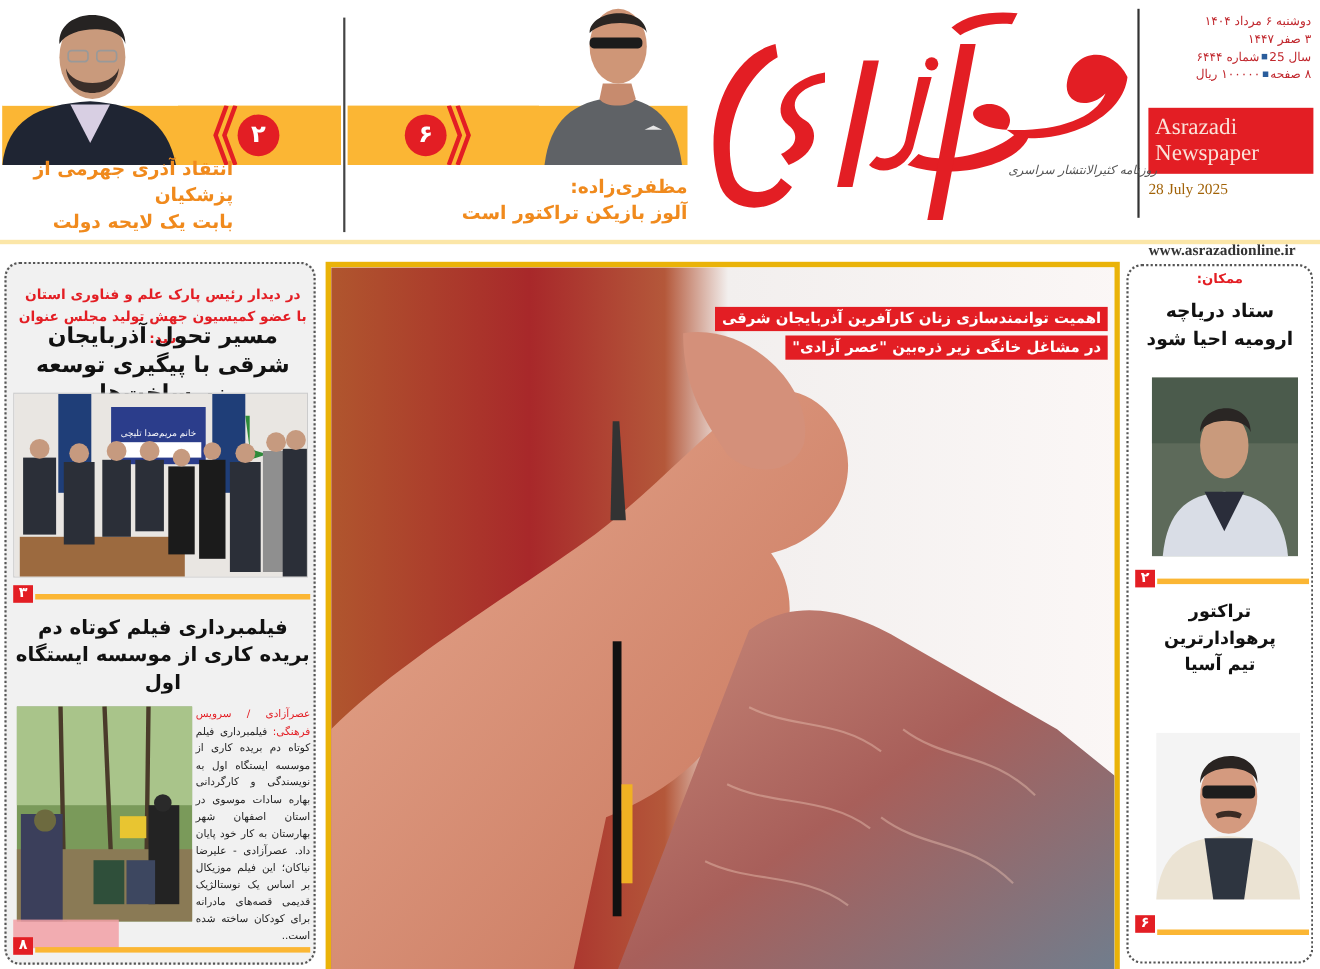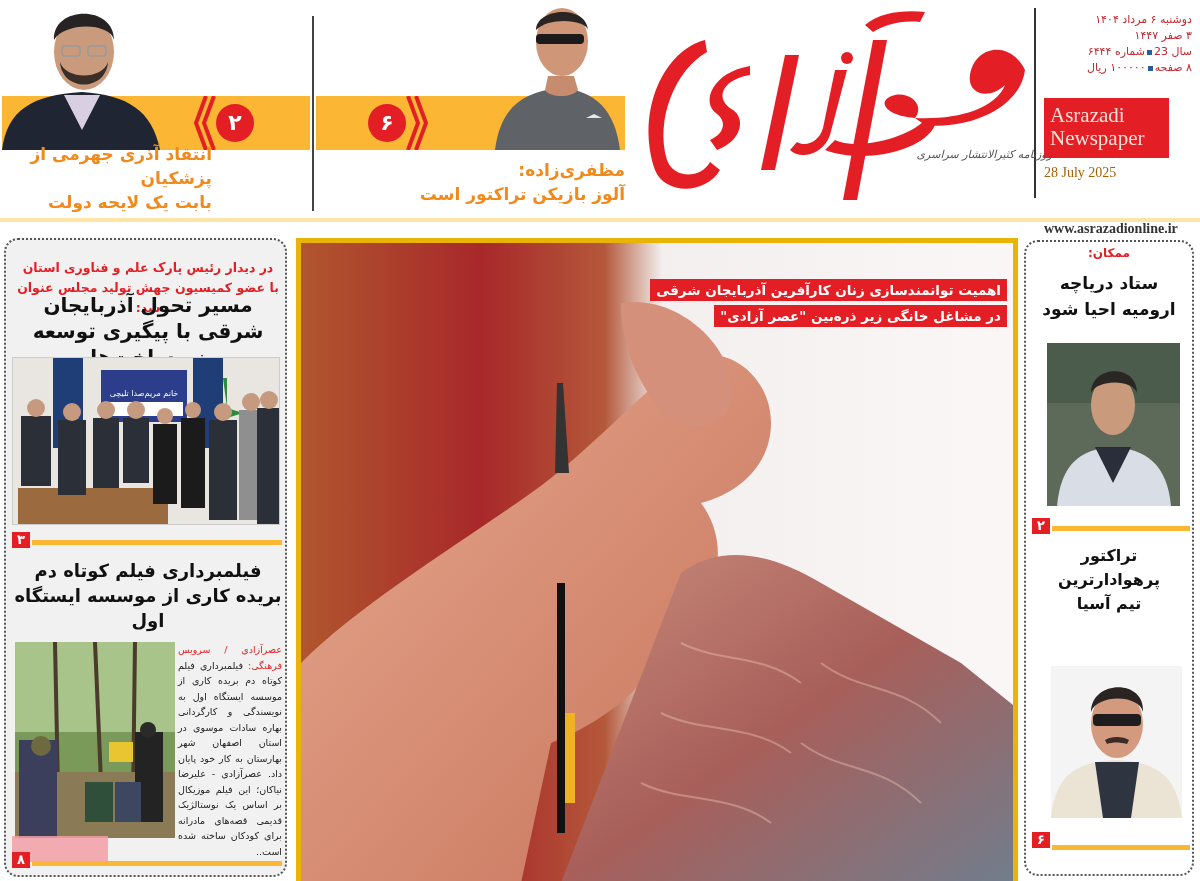--- a/index.html
+++ b/index.html
@@ -7,21 +7,21 @@
   body { position: relative; font-family: "DejaVu Sans", sans-serif; }
 
   
   .header { position: absolute; left: 0; top: 0; width: 1200px; height: 222px; background: #fff; text-decoration: underline; }
   .header-bottom-line { position: absolute; left: 0; top: 218px; width: 1200px; height: 4px; background: #fbe6a8; }
 
   
   .info-col { position: absolute; left: 1034px; top: 8px; width: 166px; height: 190px; border-left: 2px solid #333; }
   .info-lines { position: absolute; right: 8px; top: 4px; direction: rtl; text-align: right; color: #c1272d; font-size: 11px; line-height: 16px; font-family: "DejaVu Sans", sans-serif; }
   .info-lines .sq { display: inline-block; width: 5px; height: 5px; background: #2a5d9c; margin: 0 2px; vertical-align: middle; }
-  .en-box { position: absolute; left: 8px; top: 90px; width: 125px; height: 60px; background: #e31e24; color: #fbe1d8; font-family: "Liberation Serif", serif; font-size: 21px; line-height: 23px; padding: 6px 0 0 6px; }
+  .en-box { position: absolute; left: 8px; top: 90px; width: 150px; height: 60px; background: #e31e24; color: #fbe1d8; font-family: "Liberation Serif", serif; font-size: 21px; line-height: 23px; padding: 6px 0 0 6px; }
   .en-date { position: absolute; left: 8px; top: 157px; font-family: "Liberation Serif", serif; color: #a16207; font-size: 14px; }
   .en-url { position: absolute; left: 8px; top: 174px; font-family: "Liberation Serif", serif; color: #333; font-size: 14px; font-weight: bold; margin-top: 39px; }
 
   
   .masthead { position: absolute; left: 625px; top: 0; width: 405px; height: 205px; }
   .masthead svg { position: absolute; left: 0; top: 0; }
   .masthead-tagline { position: absolute; left: 267px; top: 148px; width: 160px; text-align: right; direction: rtl; color: #555; font-size: 11px; font-family: "DejaVu Serif", serif; font-style: italic; }
 
   
   .teaser { position: absolute; top: 0; height: 215px; }
@@ -63,21 +63,21 @@
 </style>
 </head>
 <body>
 
 <div class="header">
 
   <div class="info-col">
     <div class="info-lines">
       <div>دوشنبه ۶ مرداد ۱۴۰۴</div>
       <div>۳ صفر ۱۴۴۷</div>
-      <div><span>سال 23</span><span class="sq"></span><span>شماره ۶۴۴۴</span></div>
+      <div><span>سال 25</span><span class="sq"></span><span>شماره ۶۴۴۴</span></div>
       <div><span>۸ صفحه</span><span class="sq"></span><span>۱۰۰۰۰۰ ریال</span></div>
     </div>
     <div class="en-box">
       <div>Asrazadi</div>
       <div>Newspaper</div>
     </div>
     <div class="en-date">28 July 2025</div>
     <div class="en-url">www.asrazadionline.ir</div>
   </div>
 

